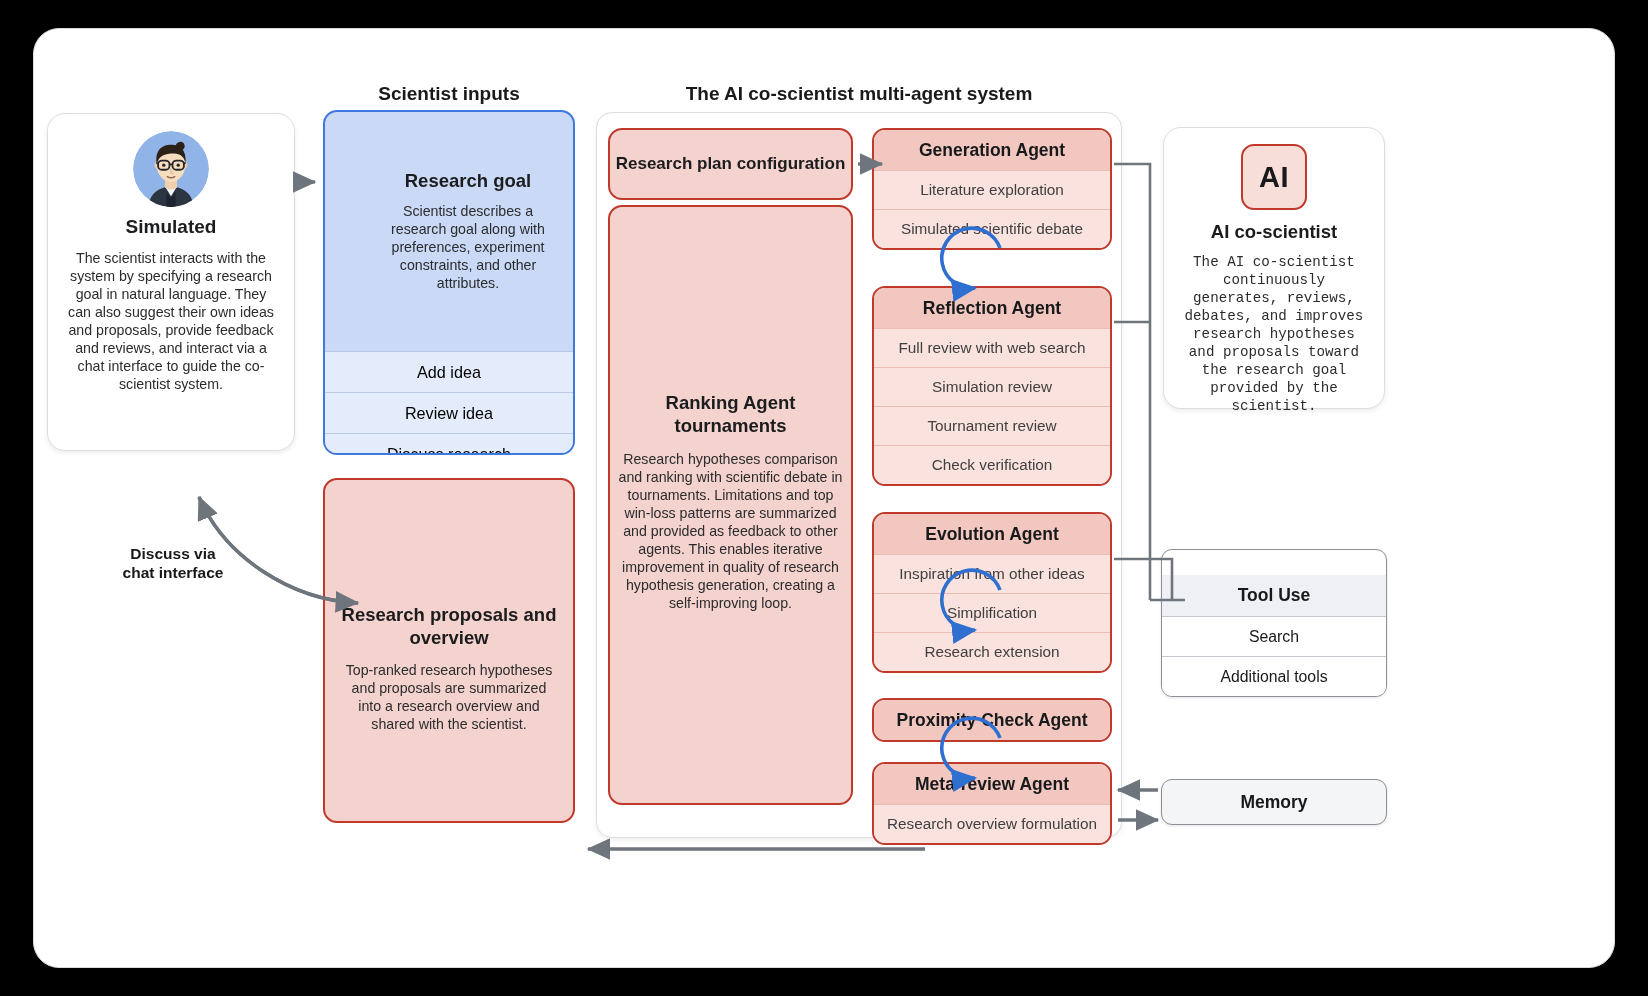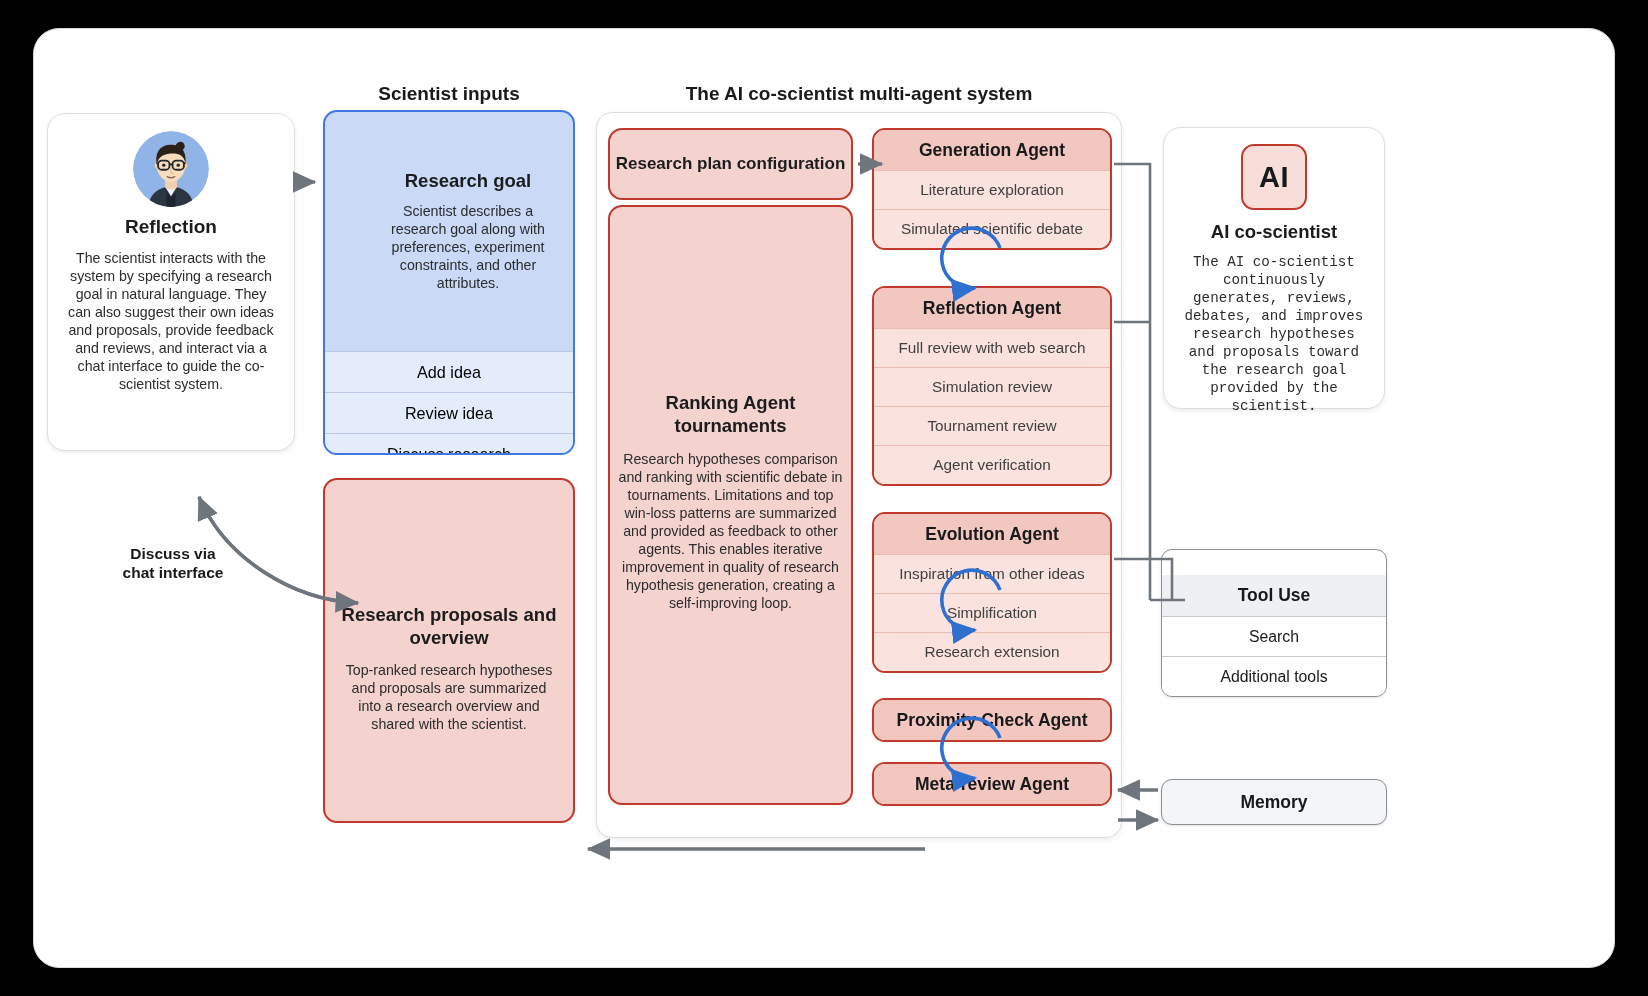--- a/index.html
+++ b/index.html
@@ -239,21 +239,21 @@
           </g>
 
           <circle cx="40.5" cy="45" r="2.2" fill="#23282e"></circle>
           <circle cx="59.5" cy="45" r="2.2" fill="#23282e"></circle>
 
           <path d="M50 50 L50 55 L53 56" fill="none" stroke="#e0b894" stroke-width="1.6" stroke-linecap="round"></path>
           <path d="M45 60 Q50 63 55 60" fill="none" stroke="#8d6b55" stroke-width="1.8" stroke-linecap="round"></path>
         </g>
       </svg>
     </div>
-    <div class="title" id="scientist-name">Reflection</div>
+    <div class="title" id="scientist-name">Simulated</div>
     <div class="body-text" id="scientist-desc">The scientist interacts with the system by specifying a research goal in natural language. They can also suggest their own ideas and proposals, provide feedback and reviews, and interact via a chat interface to guide the co-scientist system.</div>
   </div>
 
   <div class="card" id="goal-card">
     <div id="goal-head">
       <div class="title" id="goal-title">Research goal</div>
       <div class="body-text" id="goal-desc">Scientist describes a research goal along with preferences, experiment constraints, and other attributes.</div>
     </div>
     <div class="goal-row" style="top:239px; height:41px;">Add idea</div>
     <div class="goal-row" style="top:280px; height:41px;">Review idea</div>
@@ -278,36 +278,37 @@
     <div class="agent-head">Generation Agent</div>
     <div class="agent-item">Literature exploration</div>
     <div class="agent-item">Simulated scientific debate</div>
   </div>
 
   <div class="agent" style="top:286px;">
     <div class="agent-head">Reflection Agent</div>
     <div class="agent-item">Full review with web search</div>
     <div class="agent-item">Simulation review</div>
     <div class="agent-item">Tournament review</div>
-    <div class="agent-item">Agent verification</div>
+    <div class="agent-item">Check verification</div>
   </div>
 
   <div class="agent" style="top:512px;">
     <div class="agent-head">Evolution Agent</div>
     <div class="agent-item">Inspiration from other ideas</div>
     <div class="agent-item">Simplification</div>
     <div class="agent-item">Research extension</div>
   </div>
 
   <div class="agent" style="top:698px;">
     <div class="agent-head">Proximity Check Agent</div>
   </div>
 
   <div class="agent" style="top:762px;">
     <div class="agent-head">Meta-review Agent</div>
+    <div class="agent-item">Research overview formulation</div>
   </div>
 
   <div class="card" id="ai-card">
     <div id="ai-badge">AI</div>
     <div class="title" id="ai-name">AI co-scientist</div>
     <div class="body-text" id="ai-desc">The AI co-scientist continuously generates, reviews, debates, and improves research hypotheses and proposals toward the research goal provided by the scientist.</div>
   </div>
 
   <div class="grey-card" id="tool-card">
     <div class="grey-head">Tool Use</div>

